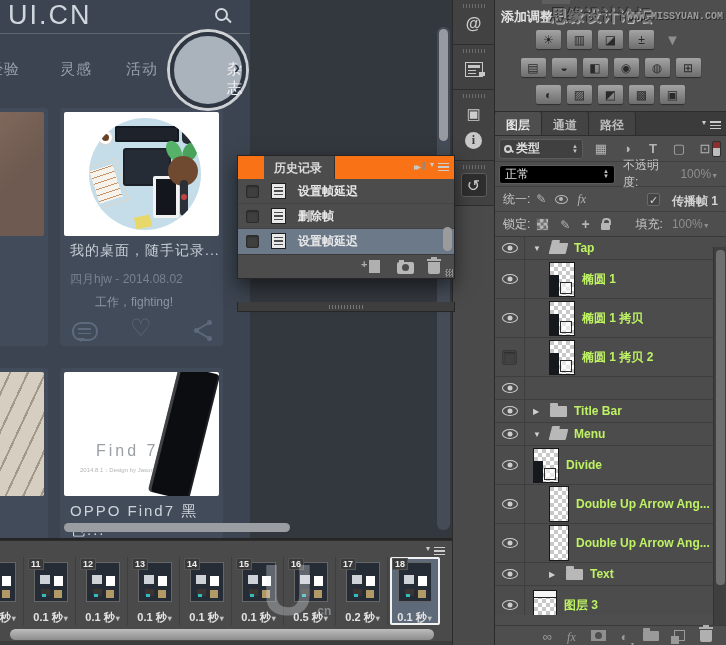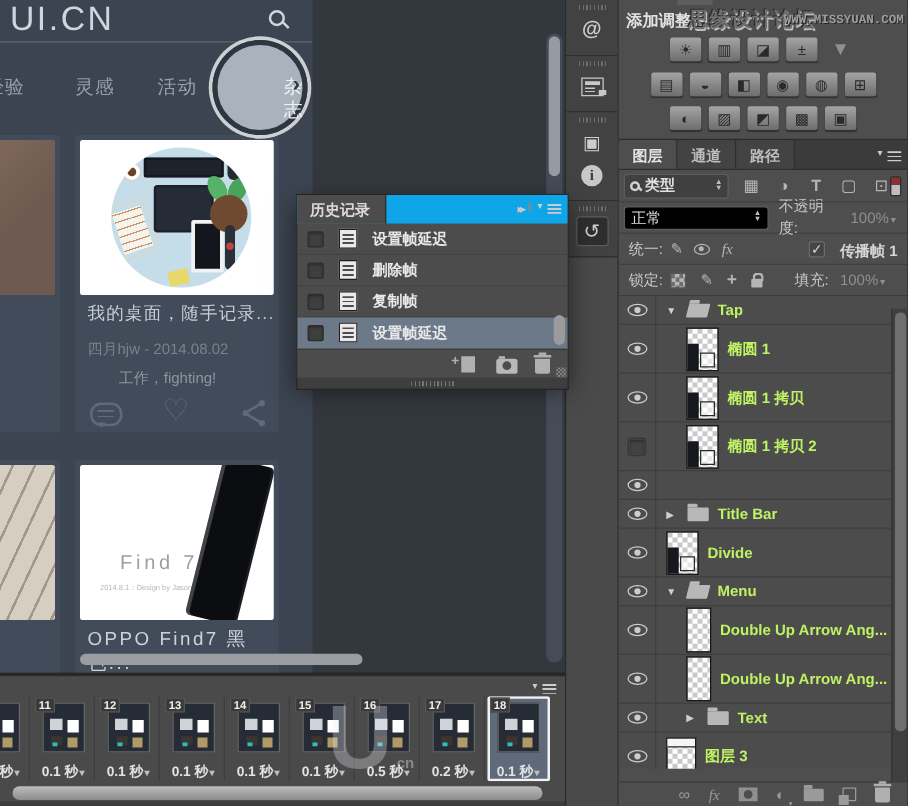--- a/index.html
+++ b/index.html
@@ -68,21 +68,21 @@
   .cardA2-img { background:#d6cec0; }
   .cardA2-img::before { content:""; position:absolute; left:0; top:0; border-style:solid; border-width:34px 34px 0 0; border-color:#15151a rgba(0,0,0,0) rgba(0,0,0,0) rgba(0,0,0,0); }
   .cardA2-img::after { content:""; position:absolute; inset:0; background:repeating-linear-gradient(115deg, rgba(0,0,0,0) 0 14px, rgba(120,108,90,.55) 14px 16px); }
 
   .canvas-vscroll { position:absolute; left:437px; top:27px; width:13px; height:503px; background:#454c57; border-radius:6px; }
   .canvas-vscroll-thumb { position:absolute; left:2px; top:2px; width:9px; height:112px; background:#979ba1; border-radius:5px; }
   .canvas-hscroll { position:absolute; left:64px; top:523px; width:226px; height:9px; background:#9a9ea3; border-radius:5px; }
 
   
   .history-panel { position:absolute; left:237px; top:155px; width:218px; background:#4c4c4c; border:1px solid #262626; box-shadow:0 8px 18px rgba(0,0,0,.5); z-index:10; }
-  .hp-titlebar { height:23px; background:#0ea5e9; position:relative; display:flex; align-items:stretch; }
+  .hp-titlebar { height:23px; background:#f97316; position:relative; display:flex; align-items:stretch;padding-left:26px; }
   .hp-tab { background:#4c4c4c; color:#dbdbdb; font-size:12px; font-weight:bold; padding:4px 12px 0 10px; border-right:1px solid #303030; }
   .hp-collapse { position:absolute; right:36px; top:5px; font-size:10px; color:#c8c8c8; letter-spacing:-3px; }
   .hp-collapse::before { content:"\25B8\25B8"; }
   .hp-sep { position:absolute; right:28px; top:5px; color:#8a8a8a; font-size:10px; }
   .hp-sep::before { content:"\2016"; }
   .pmenu { position:relative; width:20px; height:10px; }
   .pmenu::before { content:"\25BE"; position:absolute; left:0; top:-2px; font-size:8px; color:#cccccc; }
   .pmenu::after { content:""; position:absolute; left:8px; top:1px; width:11px; height:8px; background:repeating-linear-gradient(#cccccc 0 1.5px, rgba(0,0,0,0) 1.5px 3.5px); }
   .hp-menu { position:absolute; right:4px; top:6px; }
   .hp-body { position:relative; }
@@ -335,25 +335,20 @@
       <div class="hp-row">
           <span class="hcheck"></span>
           <span class="hdoc"></span>
           <span class="hp-label">设置帧延迟</span>
         </div>
         <div class="hp-row">
           <span class="hcheck"></span>
           <span class="hdoc"></span>
           <span class="hp-label">删除帧</span>
         </div>
-        <div class="hp-row">
-          <span class="hcheck"></span>
-          <span class="hdoc"></span>
-          <span class="hp-label">复制帧</span>
-        </div>
         <div class="hp-row selected">
           <span class="hcheck"></span>
           <span class="hdoc"></span>
           <span class="hp-label">设置帧延迟</span>
         </div>
       <div class="hp-scrollthumb"></div>
     </div>
     <div class="hp-bottombar">
       <span class="icn-newdoc"></span>
       <span class="icn-camera"></span>
@@ -530,39 +525,39 @@
           <div class="eyecell">
             <span class="eye"></span>
           </div>
           <div class="lbody">
             <span class="expander"></span>
             <span class="gfolder"></span>
 
             <span class="lname">Title Bar</span>
           </div>
         </div>
+        <div class="lrow t-group-open">
+          <div class="eyecell">
+            <span class="eye"></span>
+          </div>
+          <div class="lbody">
+            <span class="expander"></span>
+            <span class="gfolder"></span>
+
+            <span class="lname">Menu</span>
+          </div>
+        </div>
         <div class="lrow t-shape">
           <div class="eyecell">
             <span class="eye"></span>
           </div>
           <div class="lbody">
 
             <span class="thumb"></span>
             <span class="lname">Divide</span>
-          </div>
-        </div>
-        <div class="lrow t-group-open">
-          <div class="eyecell">
-            <span class="eye"></span>
-          </div>
-          <div class="lbody">
-            <span class="expander"></span>
-            <span class="gfolder"></span>
-
-            <span class="lname">Menu</span>
           </div>
         </div>
         <div class="lrow t-pixel-tall ind-1">
           <div class="eyecell">
             <span class="eye"></span>
           </div>
           <div class="lbody">
 
             <span class="thumb"></span>
             <span class="lname">Double Up Arrow Ang...</span>

